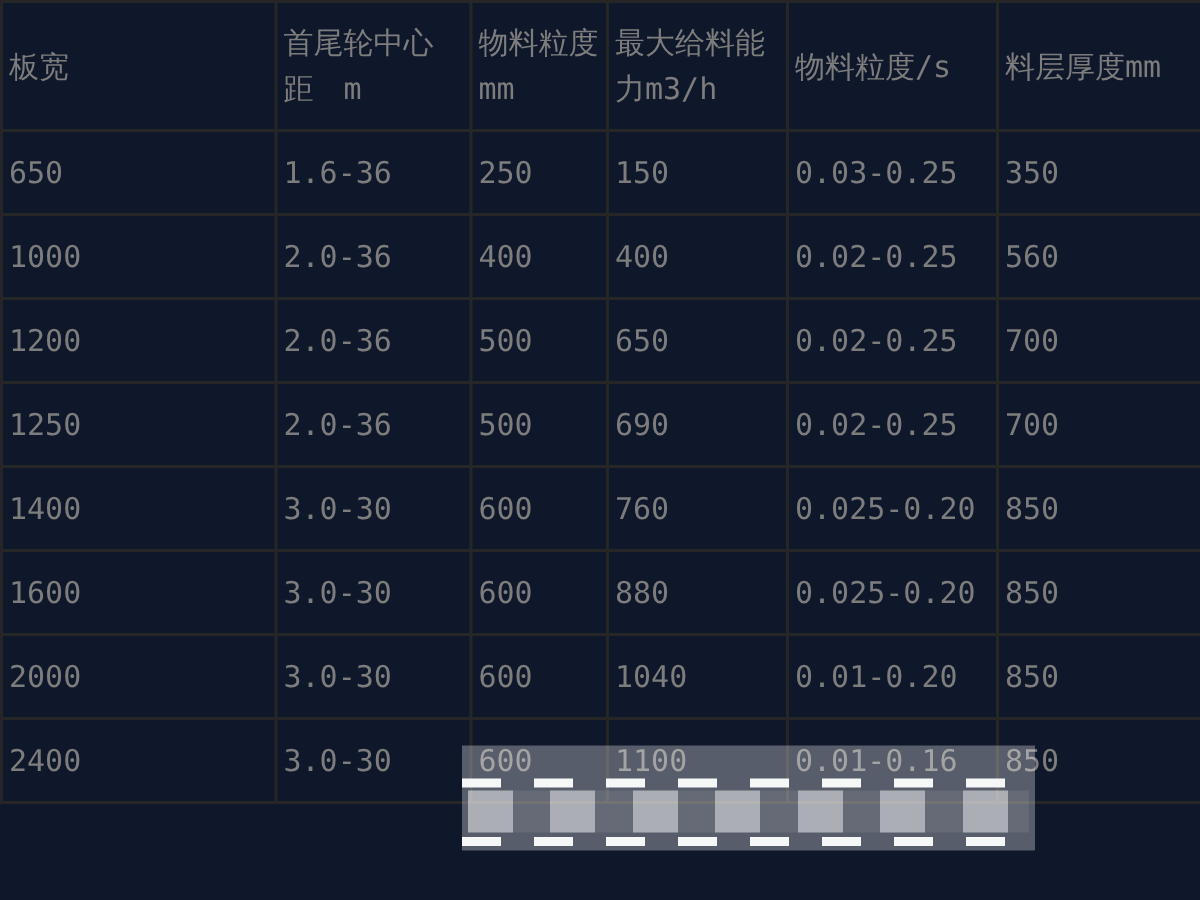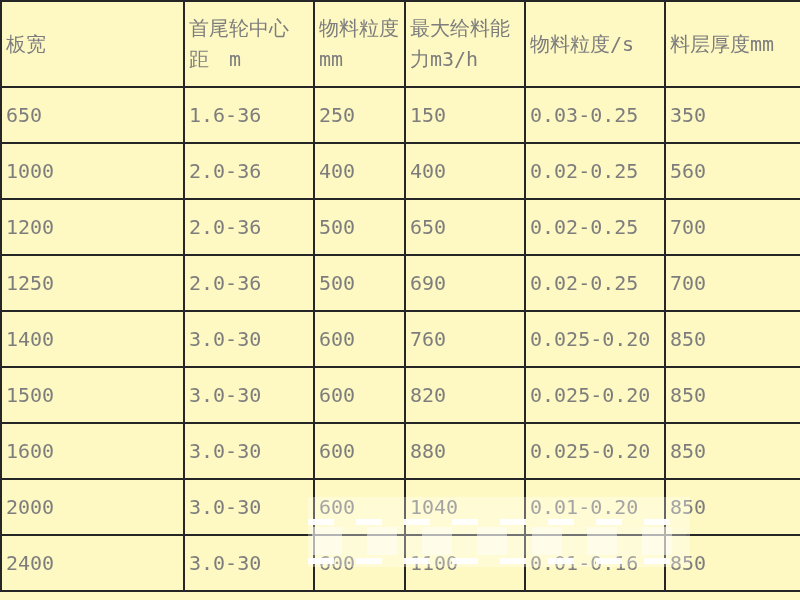--- a/index.html
+++ b/index.html
@@ -5,21 +5,21 @@
   html, body {
     margin: 0;
     padding: 0;
     background: #ffffff;
   }
   .page {
     position: relative;
     width: 800px;
     height: 600px;
     overflow: hidden;
-    background: #fef9c3;
+    background: #0f172a;
     font-family: "DejaVu Sans Mono", "Liberation Mono", monospace;
   }
   table.spec {
     border-collapse: collapse;
     table-layout: fixed;
     width: 800px;
   }
   table.spec th, table.spec td {
     border: 2px solid #262626;
     color: #7d7d7d;
@@ -129,28 +129,20 @@
         </tr>
         <tr>
           <td>1400</td>
           <td>3.0-30</td>
           <td>600</td>
           <td>760</td>
           <td>0.025-0.20</td>
           <td>850</td>
         </tr>
         <tr>
-          <td>1500</td>
-          <td>3.0-30</td>
-          <td>600</td>
-          <td>820</td>
-          <td>0.025-0.20</td>
-          <td>850</td>
-        </tr>
-        <tr>
           <td>1600</td>
           <td>3.0-30</td>
           <td>600</td>
           <td>880</td>
           <td>0.025-0.20</td>
           <td>850</td>
         </tr>
         <tr>
           <td>2000</td>
           <td>3.0-30</td>

